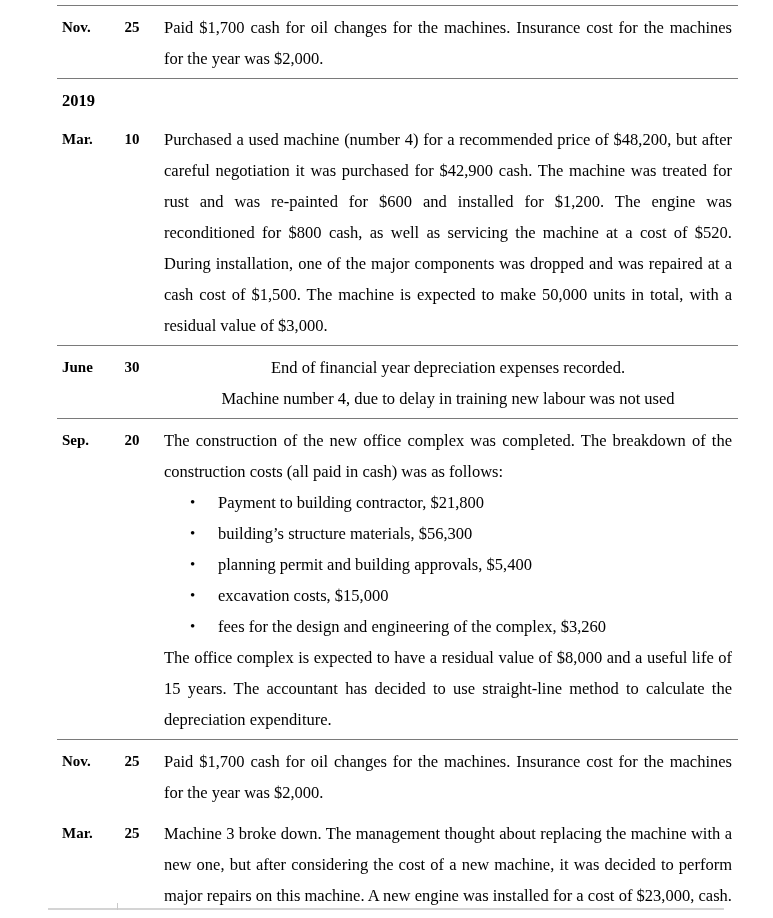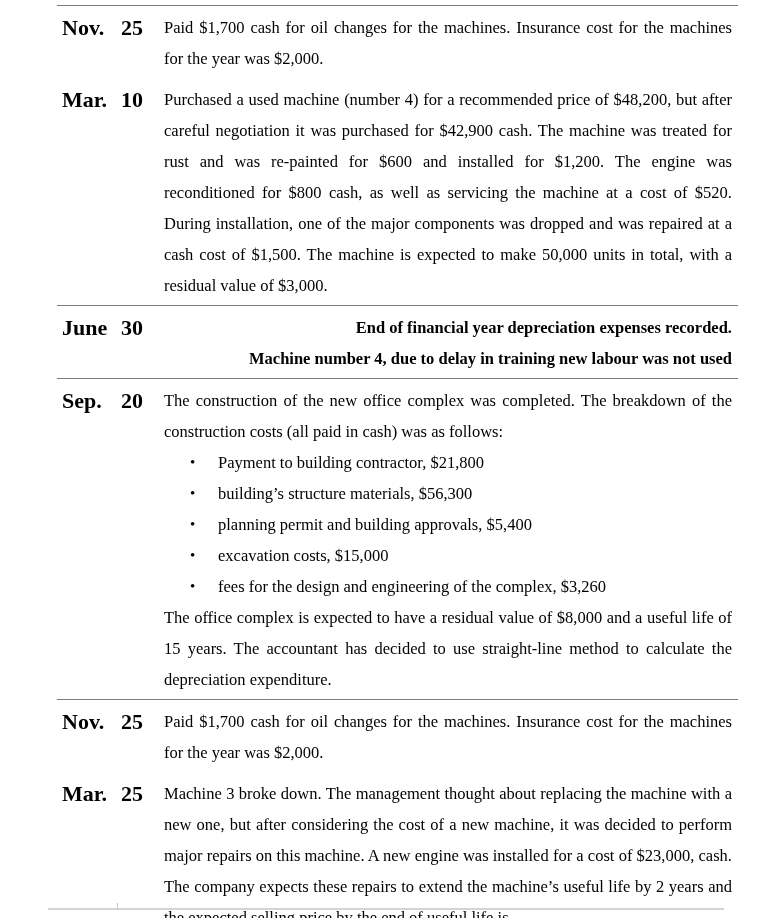--- a/index.html
+++ b/index.html
@@ -44,21 +44,21 @@
   .sep td {
     border-top: 1.3px solid #7a7a7a;
   }
 
   .col-month { width: 50px; }
   .col-day   { width: 40px; }
   .col-desc  { width: 568px; }
 
   .month, .day {
     font-weight: bold;
-    font-size: 22px;
+    font-size: 15px;
     line-height: 31px;
     white-space: nowrap;
     padding-top: 6px !important;
   }
   .month { padding-left: 5px !important; }
   .day {
     text-align: center;
     padding-right: 6px !important;
   }
 
@@ -80,22 +80,21 @@
     padding-top: 6px !important;
     padding-bottom: 4px !important;
   }
 
   .desc p {
     margin: 0;
     text-align: justify;
     text-justify: inter-word;
   }
   .desc p.nojust {
-    text-align: right;
-    font-weight: bold;
+    text-align: center;
   }
 
   .bullets {
     margin: 0;
     padding: 0;
     list-style: none;
   }
   .bullets li {
     position: relative;
     padding-left: 54px;
@@ -135,20 +134,25 @@
     <tbody>
 
       <tr class="sep">
         <td class="col-month month">Nov.</td>
         <td class="col-day day">25</td>
         <td class="col-desc desc">
           <p>Paid $1,700 cash for oil changes for the machines. Insurance cost for the machines for the year was $2,000.</p>
         </td>
       </tr>
 
+      <tr class="sep">
+        <td class="col-month year-cell">2019</td>
+        <td class="col-day"></td>
+        <td class="col-desc"></td>
+      </tr>
 
       <tr>
         <td class="col-month month">Mar.</td>
         <td class="col-day day">10</td>
         <td class="col-desc desc">
           <p>Purchased a used machine (number 4) for a recommended price of $48,200, but after careful negotiation it was purchased for $42,900 cash. The machine was treated for rust and was re-painted for $600 and installed for $1,200. The engine was reconditioned for $800 cash, as well as servicing the machine at a cost of $520. During installation, one of the major components was dropped and was repaired at a cash cost of $1,500. The machine is expected to make 50,000 units in total, with a residual value of $3,000.</p>
         </td>
       </tr>
 
       <tr class="sep">

